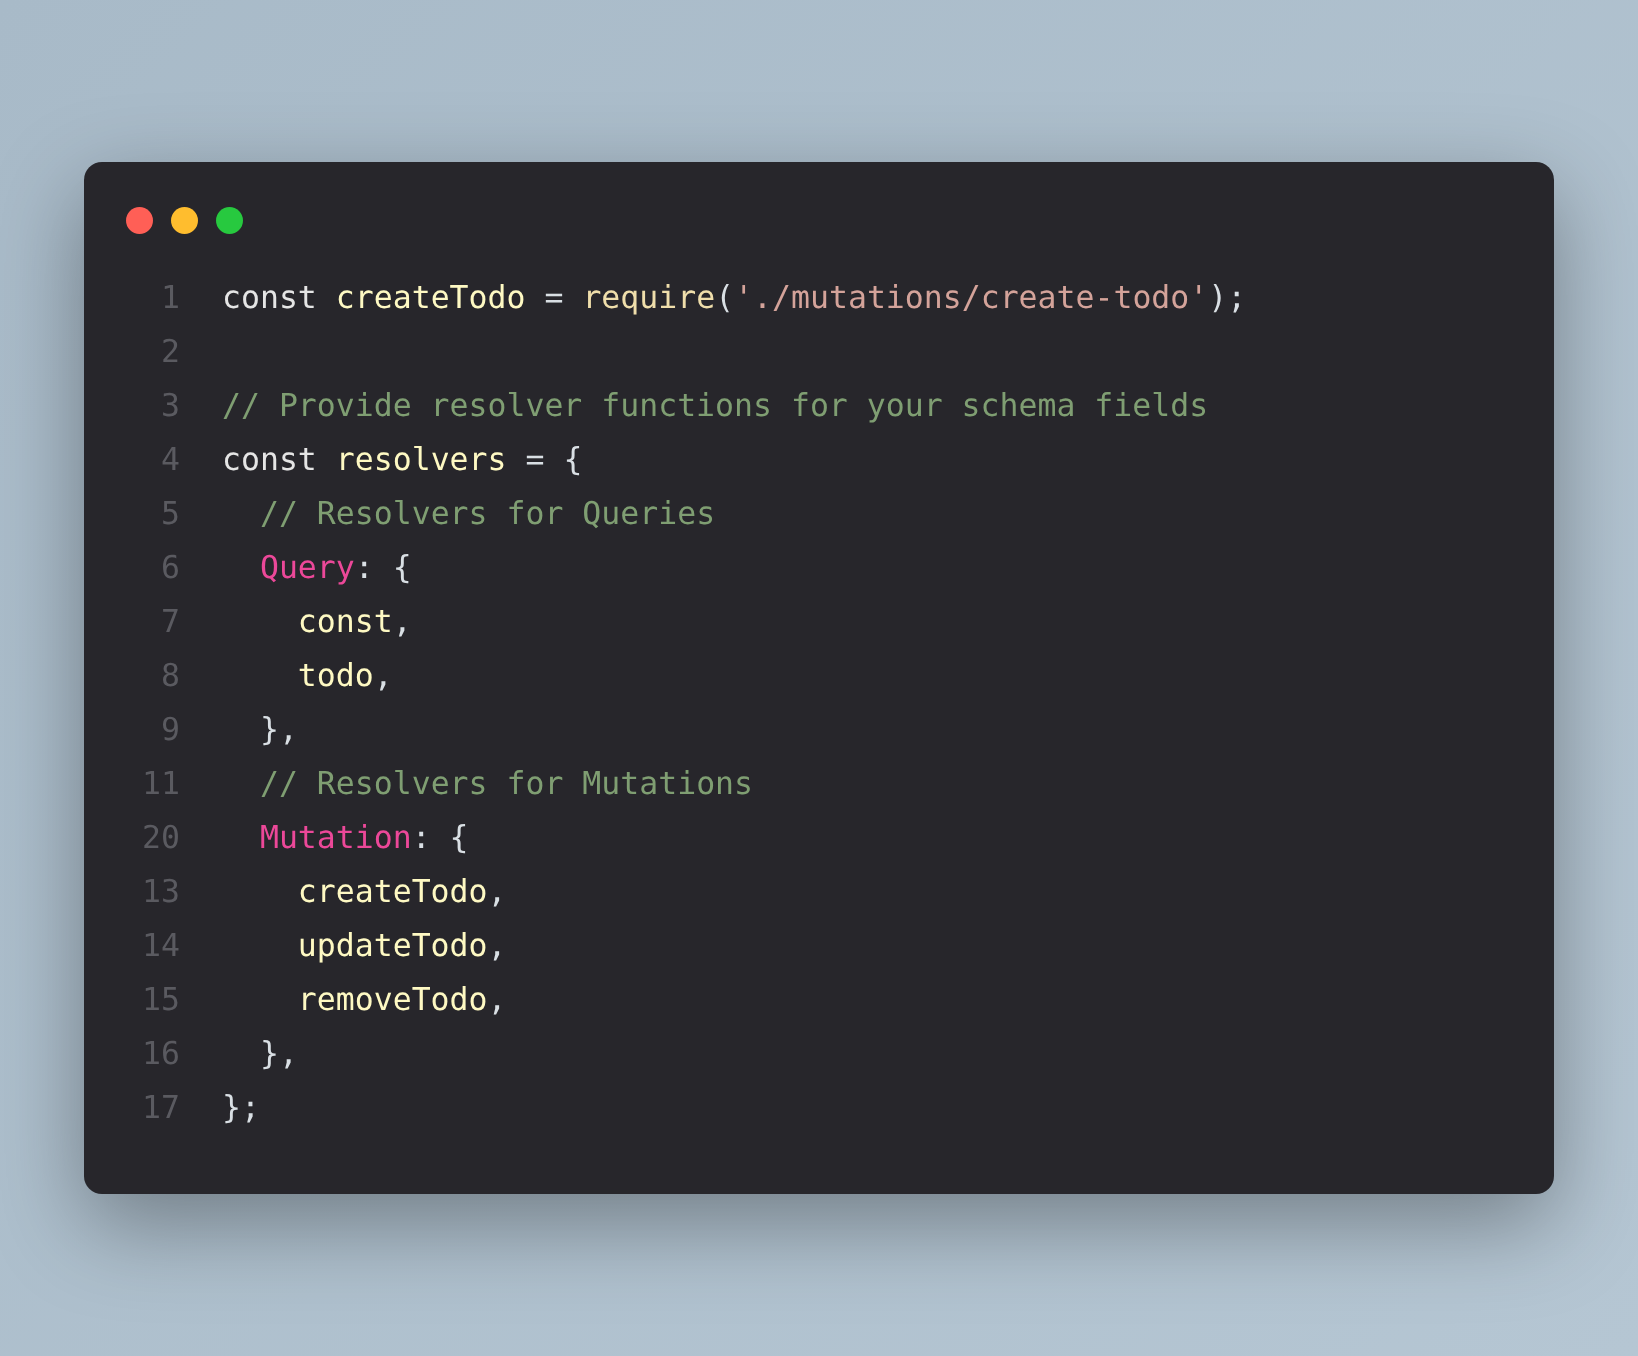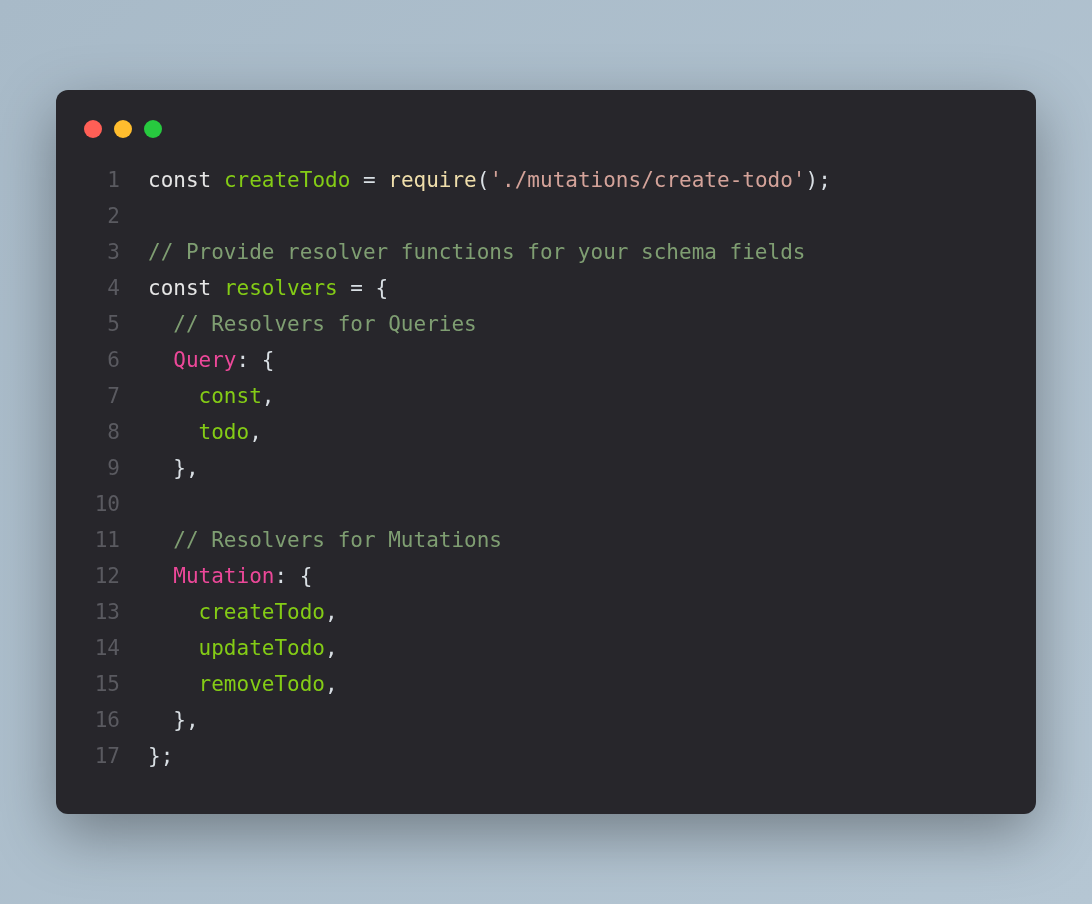--- a/index.html
+++ b/index.html
@@ -60,21 +60,21 @@
       margin-right: 28px;
       user-select: none;
       flex-shrink: 0;
     }
 
     .line-content {
       flex: 1;
     }
 
     .tk-keyword { color: #e5e5e5; }
-    .tk-identifier { color: #84cc16; }
+    .tk-identifier { color: #fef9c3; }
     .tk-plain { color: #d9dfe4; }
     .tk-string { color: #d4a39a; }
     .tk-comment { color: #7f9e72; }
     .tk-prop { color: #ec4899; }
     .tk-func { color: #efdeab; }
   </style>
 </head>
 <body>
 
 <div class="window">
@@ -86,22 +86,21 @@
   <div class="code-area" id="code-area">
       <div class="code-line"><span class="line-number">1</span><span class="line-content"><span class="tk-keyword">const</span><span class="tk-plain"> </span><span class="tk-identifier">createTodo</span><span class="tk-plain"> = </span><span class="tk-func">require</span><span class="tk-plain">(</span><span class="tk-string">'./mutations/create-todo'</span><span class="tk-plain">);</span></span></div>
       <div class="code-line"><span class="line-number">2</span><span class="line-content"></span></div>
       <div class="code-line"><span class="line-number">3</span><span class="line-content"><span class="tk-comment">// Provide resolver functions for your schema fields</span></span></div>
       <div class="code-line"><span class="line-number">4</span><span class="line-content"><span class="tk-keyword">const</span><span class="tk-plain"> </span><span class="tk-identifier">resolvers</span><span class="tk-plain"> = {</span></span></div>
       <div class="code-line"><span class="line-number">5</span><span class="line-content"><span class="tk-plain">  </span><span class="tk-comment">// Resolvers for Queries</span></span></div>
       <div class="code-line"><span class="line-number">6</span><span class="line-content"><span class="tk-plain">  </span><span class="tk-prop">Query</span><span class="tk-plain">: {</span></span></div>
       <div class="code-line"><span class="line-number">7</span><span class="line-content"><span class="tk-plain">    </span><span class="tk-identifier">const</span><span class="tk-plain">,</span></span></div>
       <div class="code-line"><span class="line-number">8</span><span class="line-content"><span class="tk-plain">    </span><span class="tk-identifier">todo</span><span class="tk-plain">,</span></span></div>
       <div class="code-line"><span class="line-number">9</span><span class="line-content"><span class="tk-plain">  },</span></span></div>
-      <div class="code-line"><span class="line-number">10</span><span class="line-content"></span></div>
       <div class="code-line"><span class="line-number">11</span><span class="line-content"><span class="tk-plain">  </span><span class="tk-comment">// Resolvers for Mutations</span></span></div>
-      <div class="code-line"><span class="line-number">12</span><span class="line-content"><span class="tk-plain">  </span><span class="tk-prop">Mutation</span><span class="tk-plain">: {</span></span></div>
+      <div class="code-line"><span class="line-number">20</span><span class="line-content"><span class="tk-plain">  </span><span class="tk-prop">Mutation</span><span class="tk-plain">: {</span></span></div>
       <div class="code-line"><span class="line-number">13</span><span class="line-content"><span class="tk-plain">    </span><span class="tk-identifier">createTodo</span><span class="tk-plain">,</span></span></div>
       <div class="code-line"><span class="line-number">14</span><span class="line-content"><span class="tk-plain">    </span><span class="tk-identifier">updateTodo</span><span class="tk-plain">,</span></span></div>
       <div class="code-line"><span class="line-number">15</span><span class="line-content"><span class="tk-plain">    </span><span class="tk-identifier">removeTodo</span><span class="tk-plain">,</span></span></div>
       <div class="code-line"><span class="line-number">16</span><span class="line-content"><span class="tk-plain">  },</span></span></div>
       <div class="code-line"><span class="line-number">17</span><span class="line-content"><span class="tk-plain">};</span></span></div>
     </div>
 </div>
 
 </body></html>

